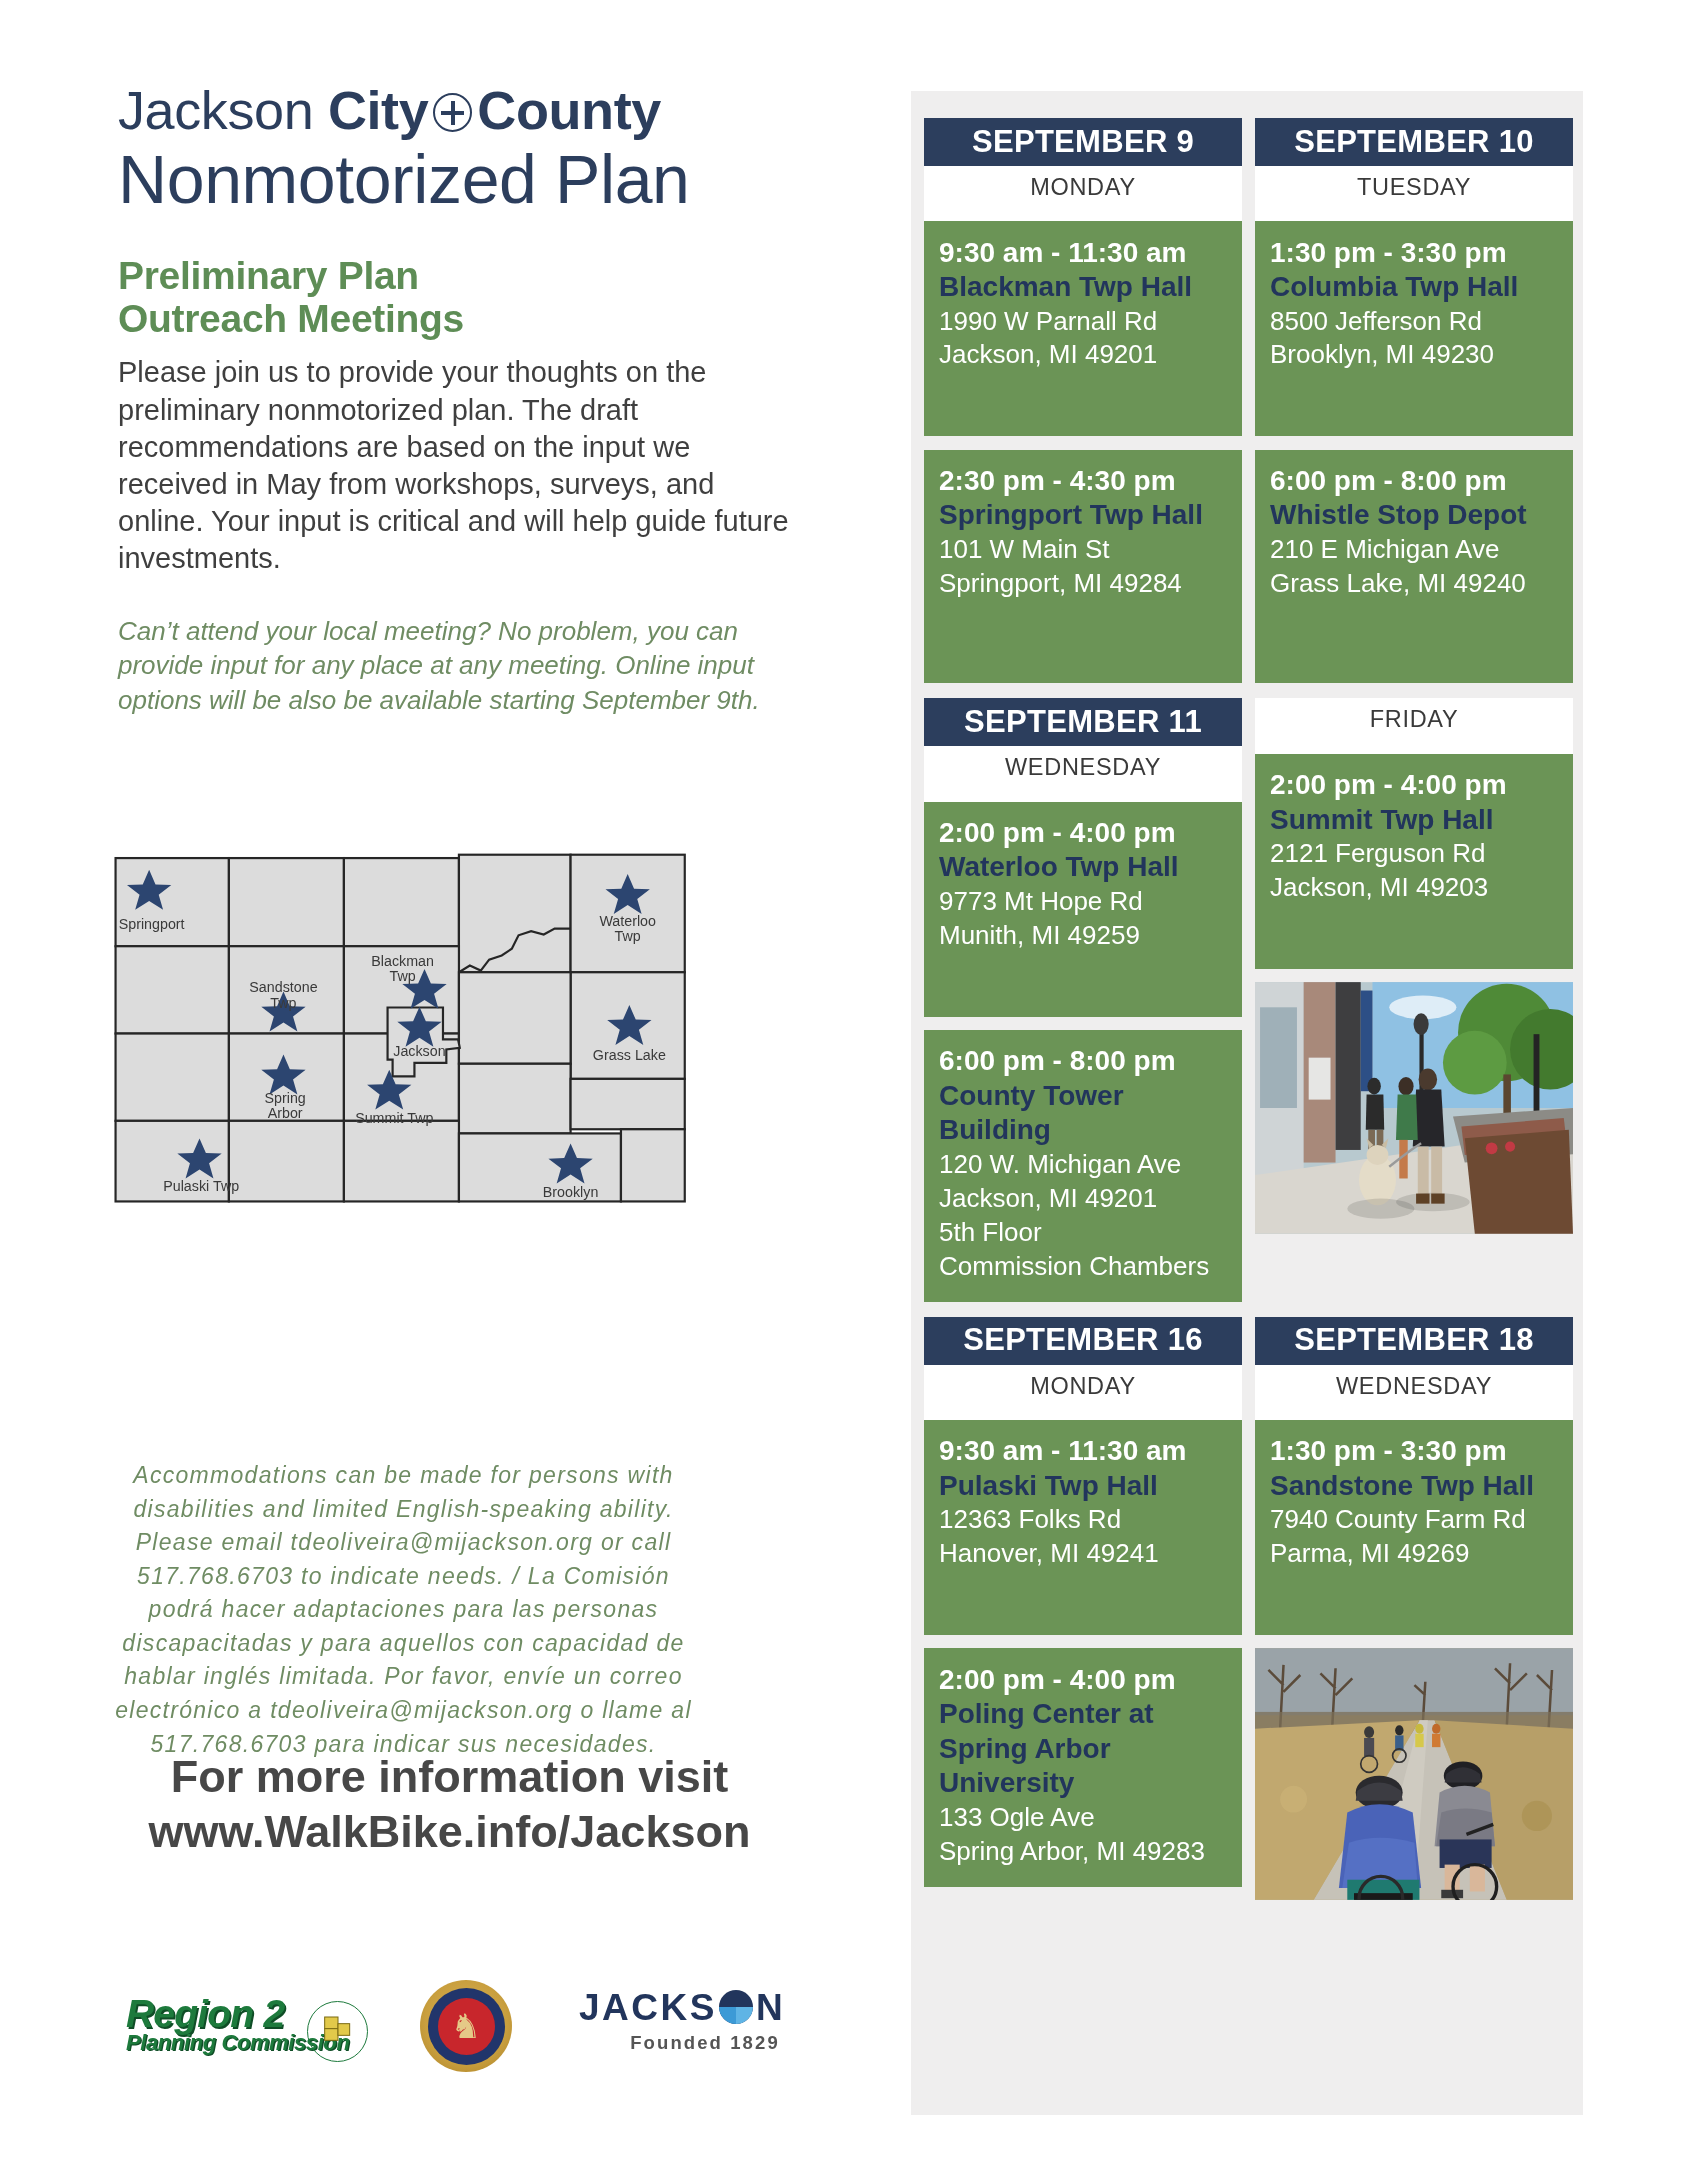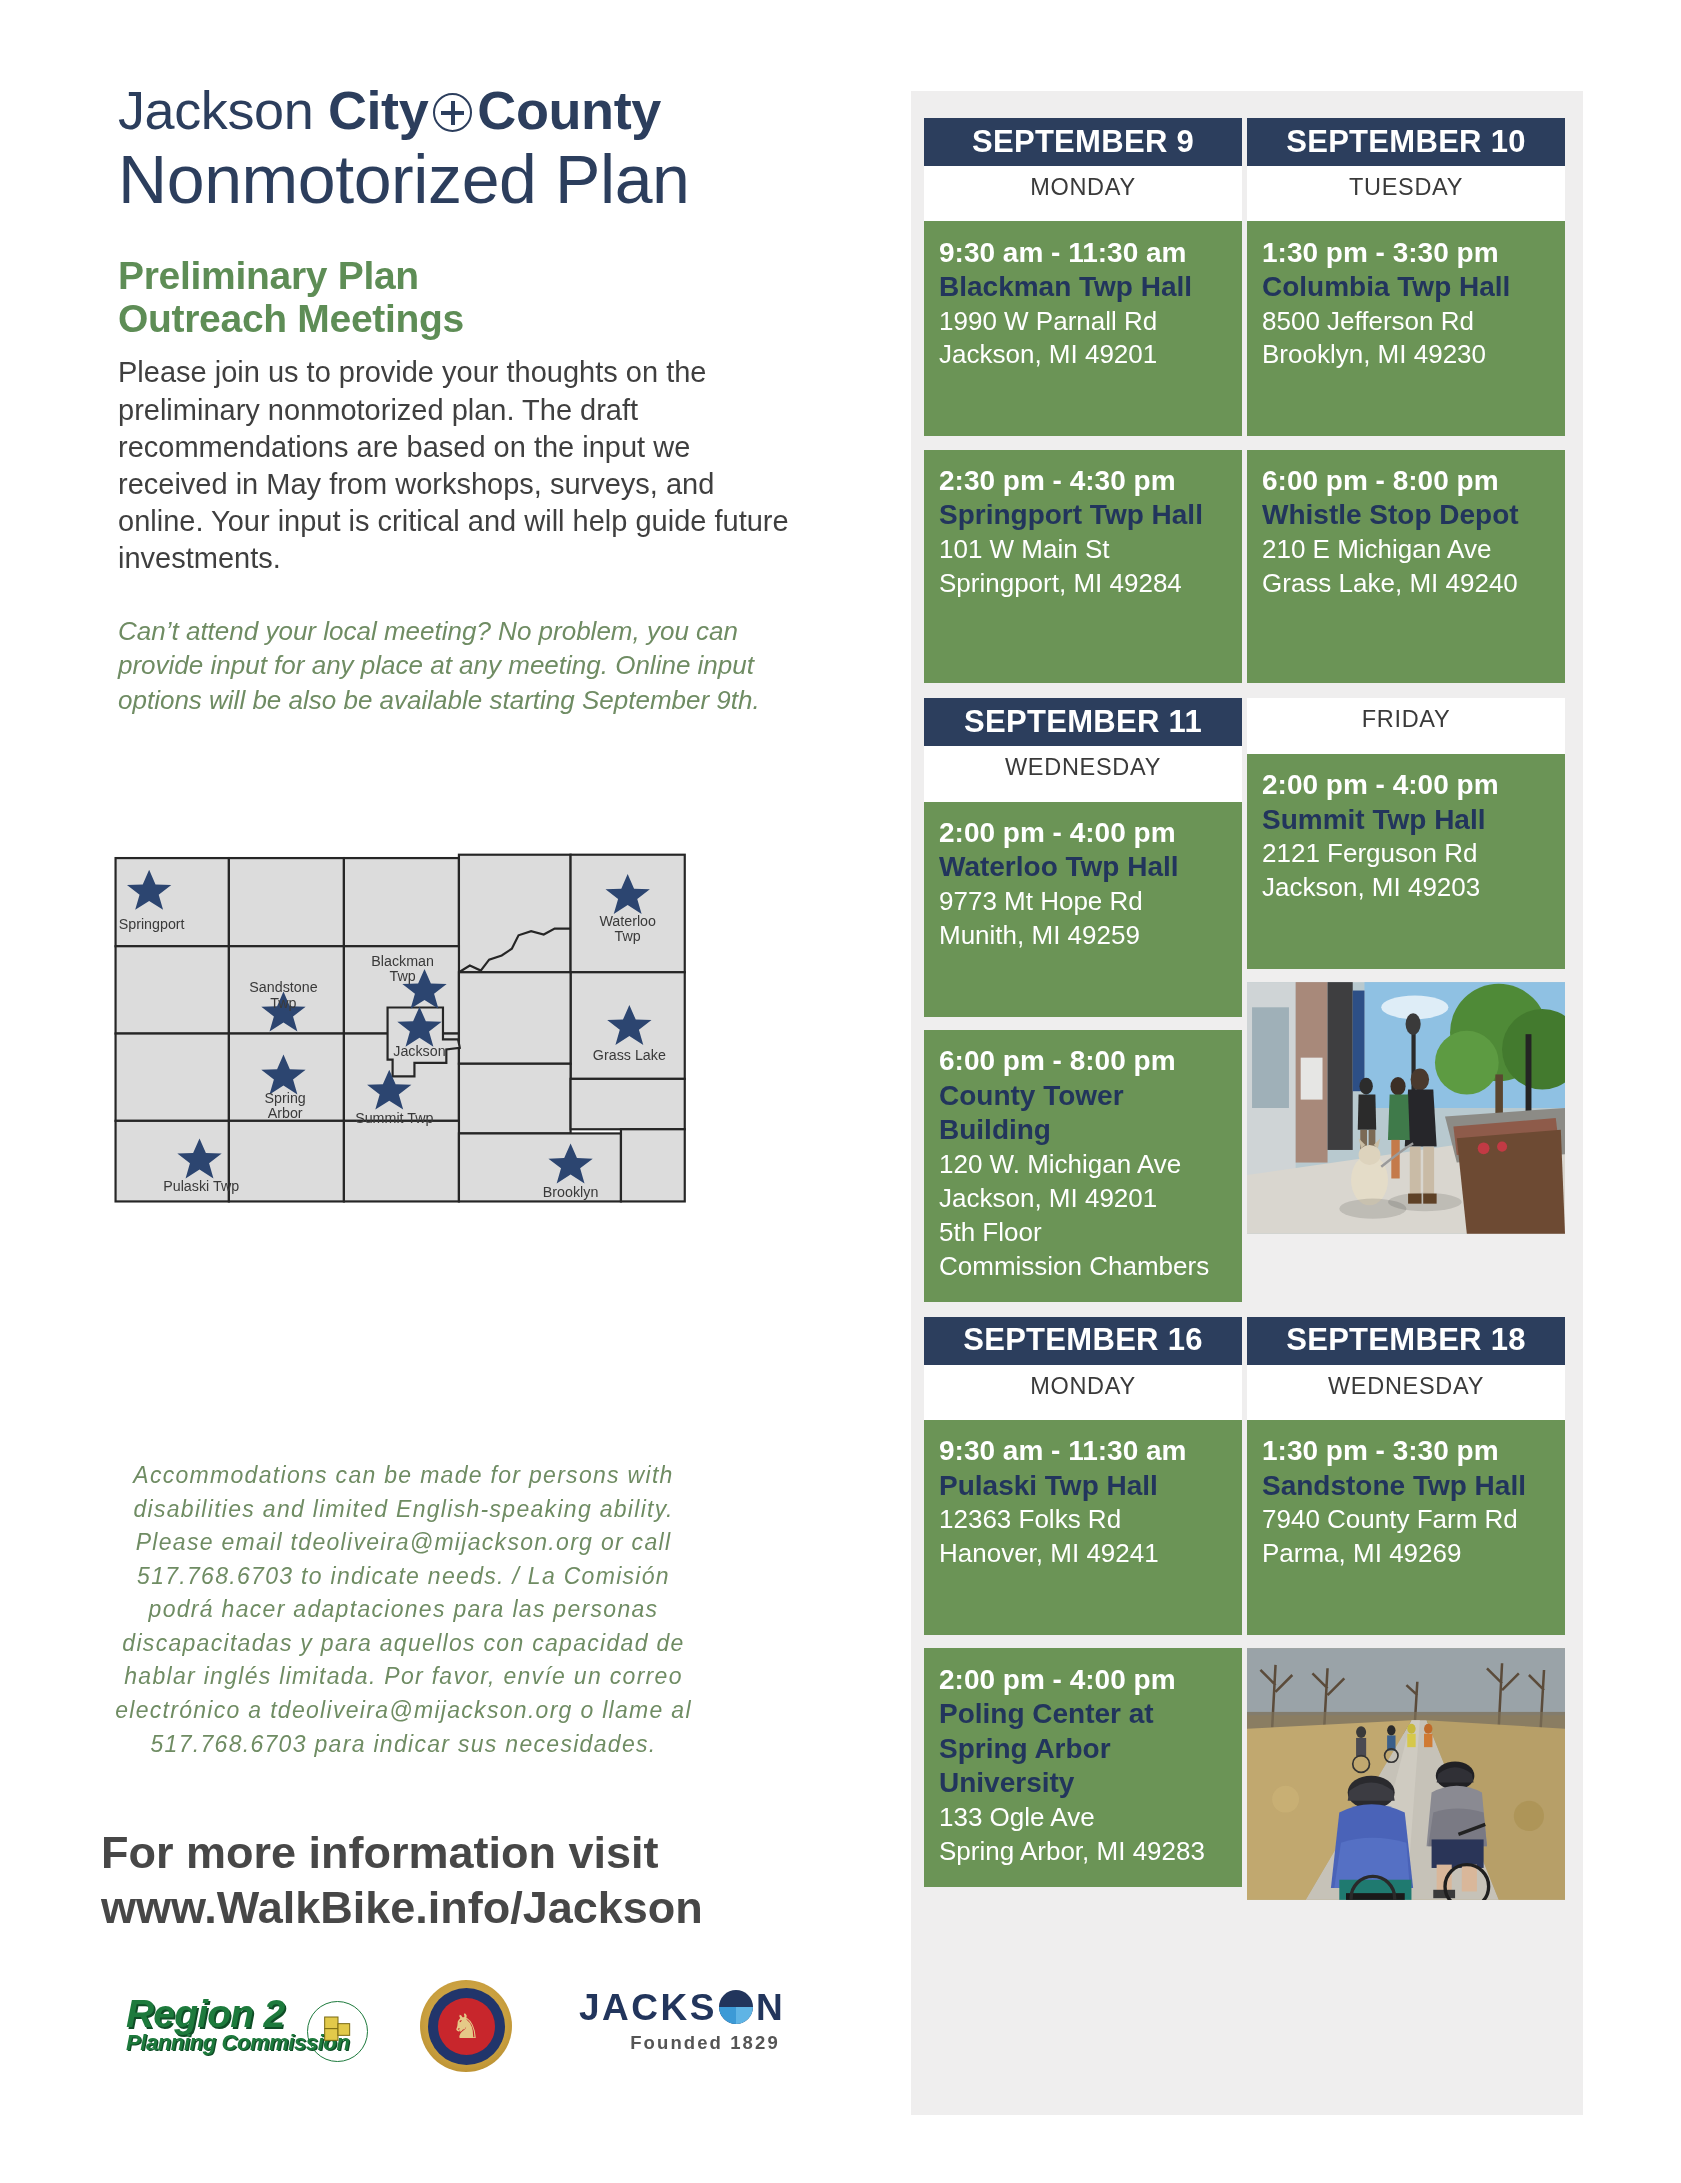--- a/index.html
+++ b/index.html
@@ -48,21 +48,21 @@
 
   
   .accom{
     position:absolute;left:101px;top:1459px;width:605px;
     color:#6f8c63;font-size:23px;line-height:1.46;font-style:italic;
     letter-spacing:1.3px;text-align:center;
   }
 
   
   .cta{
-    position:absolute;left:101px;top:1826px;width:697px;
+    position:absolute;left:101px;top:1750px;width:697px;text-align:center;
     color:#474747;font-weight:700;line-height:1.22;
   }
   .cta-l1{font-size:45px;}
   .cta-l2{font-size:45px;}
 
   
   .logos{position:absolute;left:109px;top:1965px;width:722px;height:126px;}
   .logo{position:absolute;}
 
   
@@ -120,21 +120,21 @@
     font-weight:700;
   }
 
   
   .panel{
     position:absolute;left:911px;top:91px;width:672px;height:2024px;
     background:#efeeee;
   }
   .cards{
     position:absolute;left:924px;top:118px;width:651px;
-    display:flex;flex-wrap:wrap;gap:15px 5px;
+    display:flex;flex-wrap:wrap;gap:15px 13px;
   }
   .card{width:318px;}
   .card-head{
     background:#2c3e5d;color:#ffffff;text-align:center;
     font-size:31px;font-weight:700;letter-spacing:0.3px;padding:7.6px 0 9.2px;
     line-height:1;
   }
   .card-day{
     background:#ffffff;color:#3a3a3a;text-align:center;
     font-size:23.5px;letter-spacing:0.7px;padding:10px 0 22px;line-height:1;

